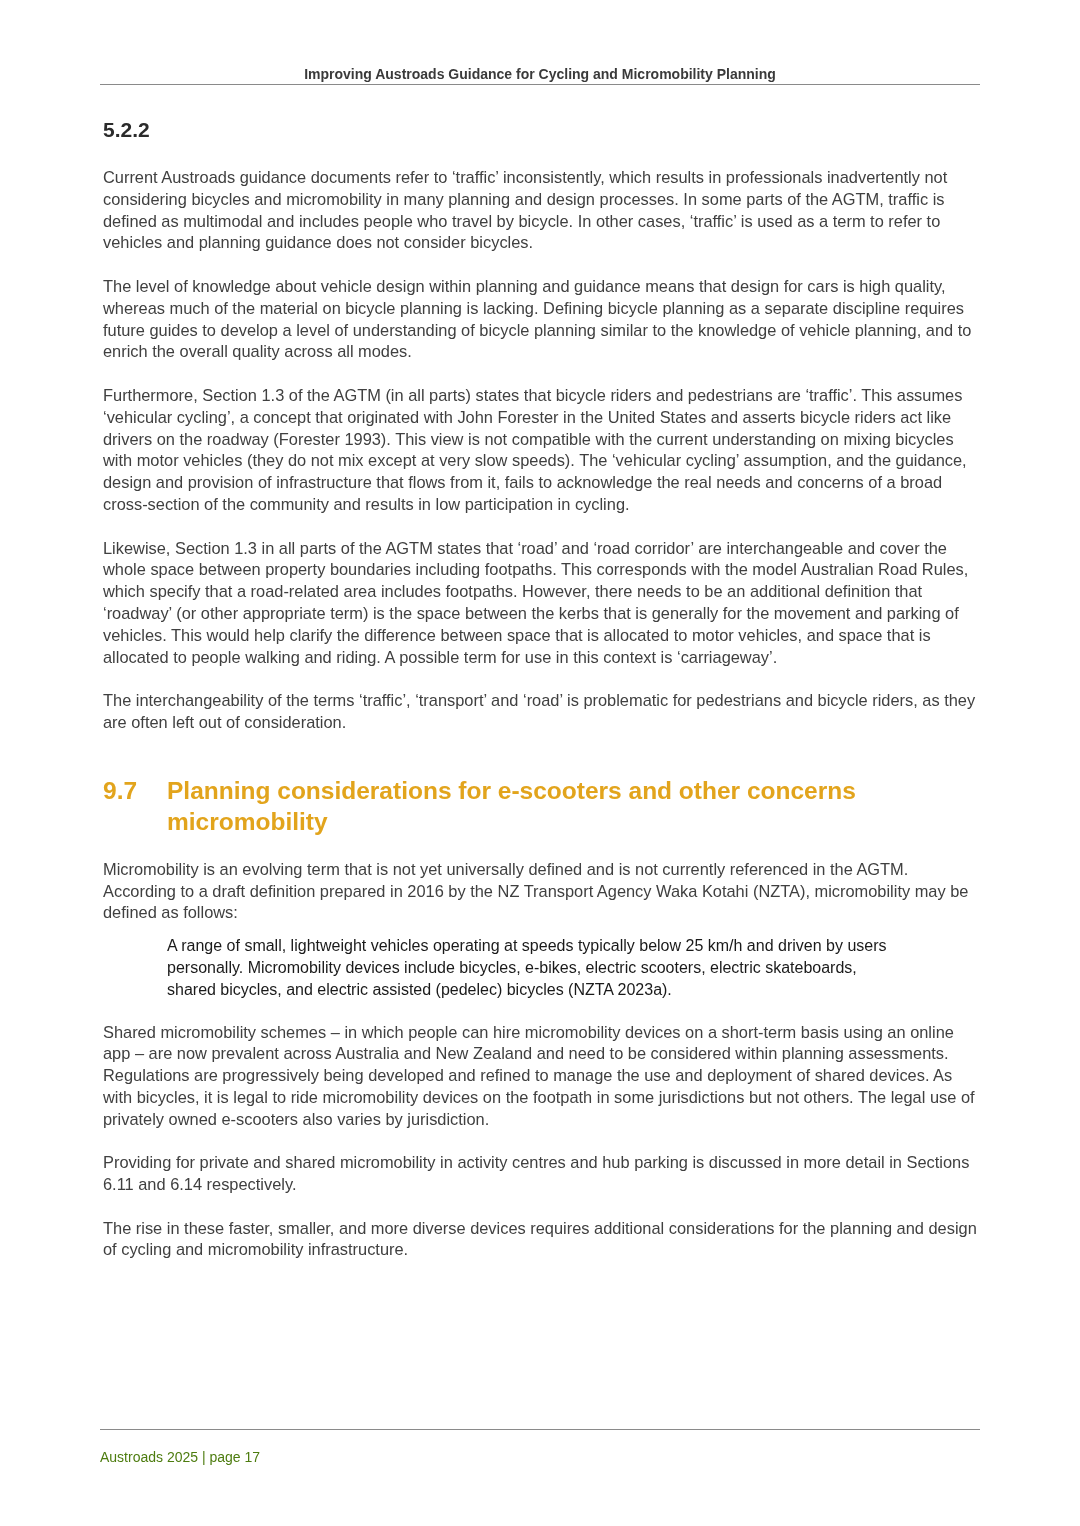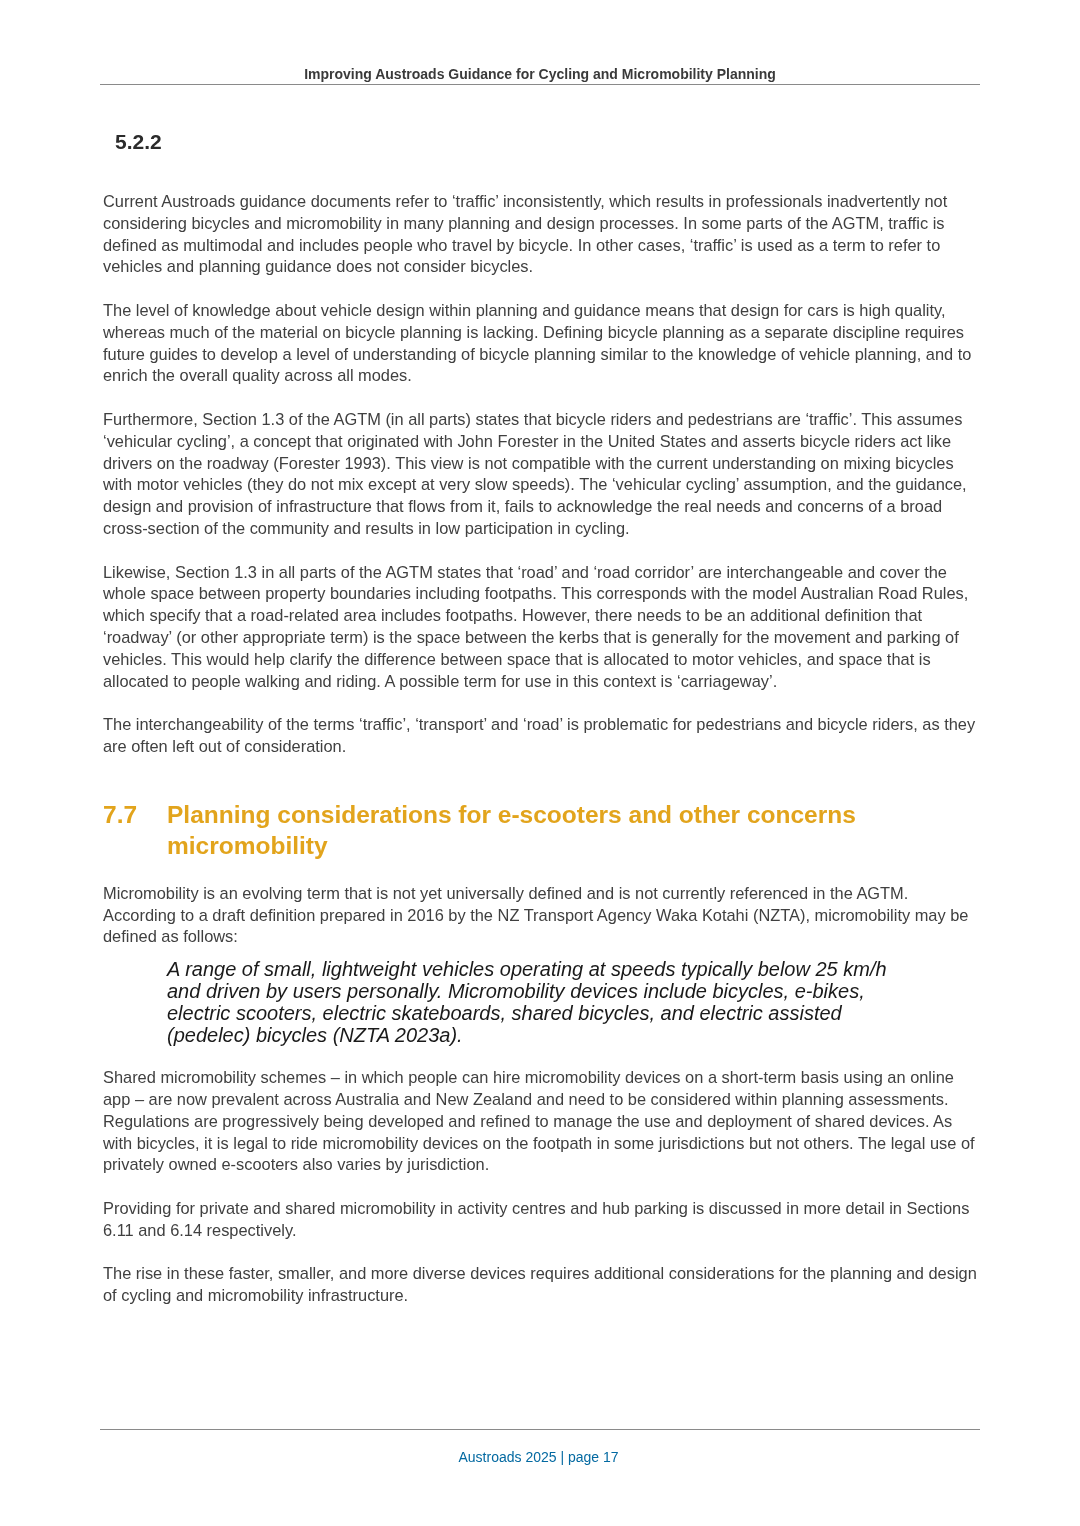--- a/index.html
+++ b/index.html
@@ -35,21 +35,21 @@
       height: 0;
       border-top: 1px solid #8a8a8a;
     }
     .content {
       position: absolute;
       left: 103px;
       top: 116px;
       width: 875px;
     }
     h3.sub {
-      margin: 12px;
+      margin: 0;
       font-size: 21px;
       font-weight: bold;
       color: #2b2b2b;
       line-height: 28px;
       display: flex;
     }
     h3.sub .num { width: 64px; }
     p.body {
       margin: 0;
       font-size: 16.4px;
@@ -64,41 +64,40 @@
       font-weight: bold;
       color: #e2a41c;
       line-height: 31px;
       display: flex;
     }
     h2.sec .num { width: 64px; flex: none; }
     h2.sec .title { flex: 1; }
     blockquote.quote {
       margin: 0 0 0 64px;
       width: 720px;
-      font-size: 20px;
+      font-size: 16px;
       line-height: 21.8px;
-      font-style: italic;
       color: #1a1a1a;
     }
     .footer-rule {
       position: absolute;
       left: 100px;
       top: 1429px;
       width: 880px;
       height: 0;
       border-top: 1px solid #8a8a8a;
     }
     .footer-text {
       position: absolute;
       left: 100px;
       top: 1447px;
       width: 877px;
-      text-align: center;
+      text-align: left;
       font-size: 14px;
-      color: #0369a1;
+      color: #4d7c0f;
       line-height: 20px;
     }
   </style>
 </head>
 <body>
 
 <div class="page">
 
   <div class="running-header">Improving Austroads Guidance for Cycling and Micromobility Planning</div>
   <div class="header-rule"></div>
@@ -116,21 +115,21 @@
     <div class="sp-para"></div>
     <p class="body">Furthermore, Section 1.3 of the AGTM (in all parts) states that bicycle riders and pedestrians are ‘traffic’. This assumes ‘vehicular cycling’, a concept that originated with John Forester in the United States and asserts bicycle riders act like drivers on the roadway (Forester 1993). This view is not compatible with the current understanding on mixing bicycles with motor vehicles (they do not mix except at very slow speeds). The ‘vehicular cycling’ assumption, and the guidance, design and provision of infrastructure that flows from it, fails to acknowledge the real needs and concerns of a broad cross-section of the community and results in low participation in cycling.</p>
     <div class="sp-para"></div>
     <p class="body">Likewise, Section 1.3 in all parts of the AGTM states that ‘road’ and ‘road corridor’ are interchangeable and cover the whole space between property boundaries including footpaths. This corresponds with the model Australian Road Rules, which specify that a road-related area includes footpaths. However, there needs to be an additional definition that ‘roadway’ (or other appropriate term) is the space between the kerbs that is generally for the movement and parking of vehicles. This would help clarify the difference between space that is allocated to motor vehicles, and space that is allocated to people walking and riding. A possible term for use in this context is ‘carriageway’.</p>
     <div class="sp-para"></div>
     <p class="body">The interchangeability of the terms ‘traffic’, ‘transport’ and ‘road’ is problematic for pedestrians and bicycle riders, as they are often left out of consideration.</p>
 
     <div style="height:41px;"></div>
 
     <h2 class="sec">
-      <span class="num">7.7</span>
+      <span class="num">9.7</span>
       <span class="title">Planning considerations for e-scooters and other concerns micromobility</span>
     </h2>
     <div style="height:22px;"></div>
 
     <p class="body">Micromobility is an evolving term that is not yet universally defined and is not currently referenced in the AGTM. According to a draft definition prepared in 2016 by the NZ Transport Agency Waka Kotahi (NZTA), micromobility may be defined as follows:</p>
     <div style="height:11px;"></div>
     <blockquote class="quote">A range of small, lightweight vehicles operating at speeds typically below 25 km/h and driven by users personally. Micromobility devices include bicycles, e-bikes, electric scooters, electric skateboards, shared bicycles, and electric assisted (pedelec) bicycles (NZTA 2023a).</blockquote>
     <div style="height:21px;"></div>
 
     <p class="body">Shared micromobility schemes – in which people can hire micromobility devices on a short-term basis using an online app – are now prevalent across Australia and New Zealand and need to be considered within planning assessments. Regulations are progressively being developed and refined to manage the use and deployment of shared devices. As with bicycles, it is legal to ride micromobility devices on the footpath in some jurisdictions but not others. The legal use of privately owned e-scooters also varies by jurisdiction.</p>

